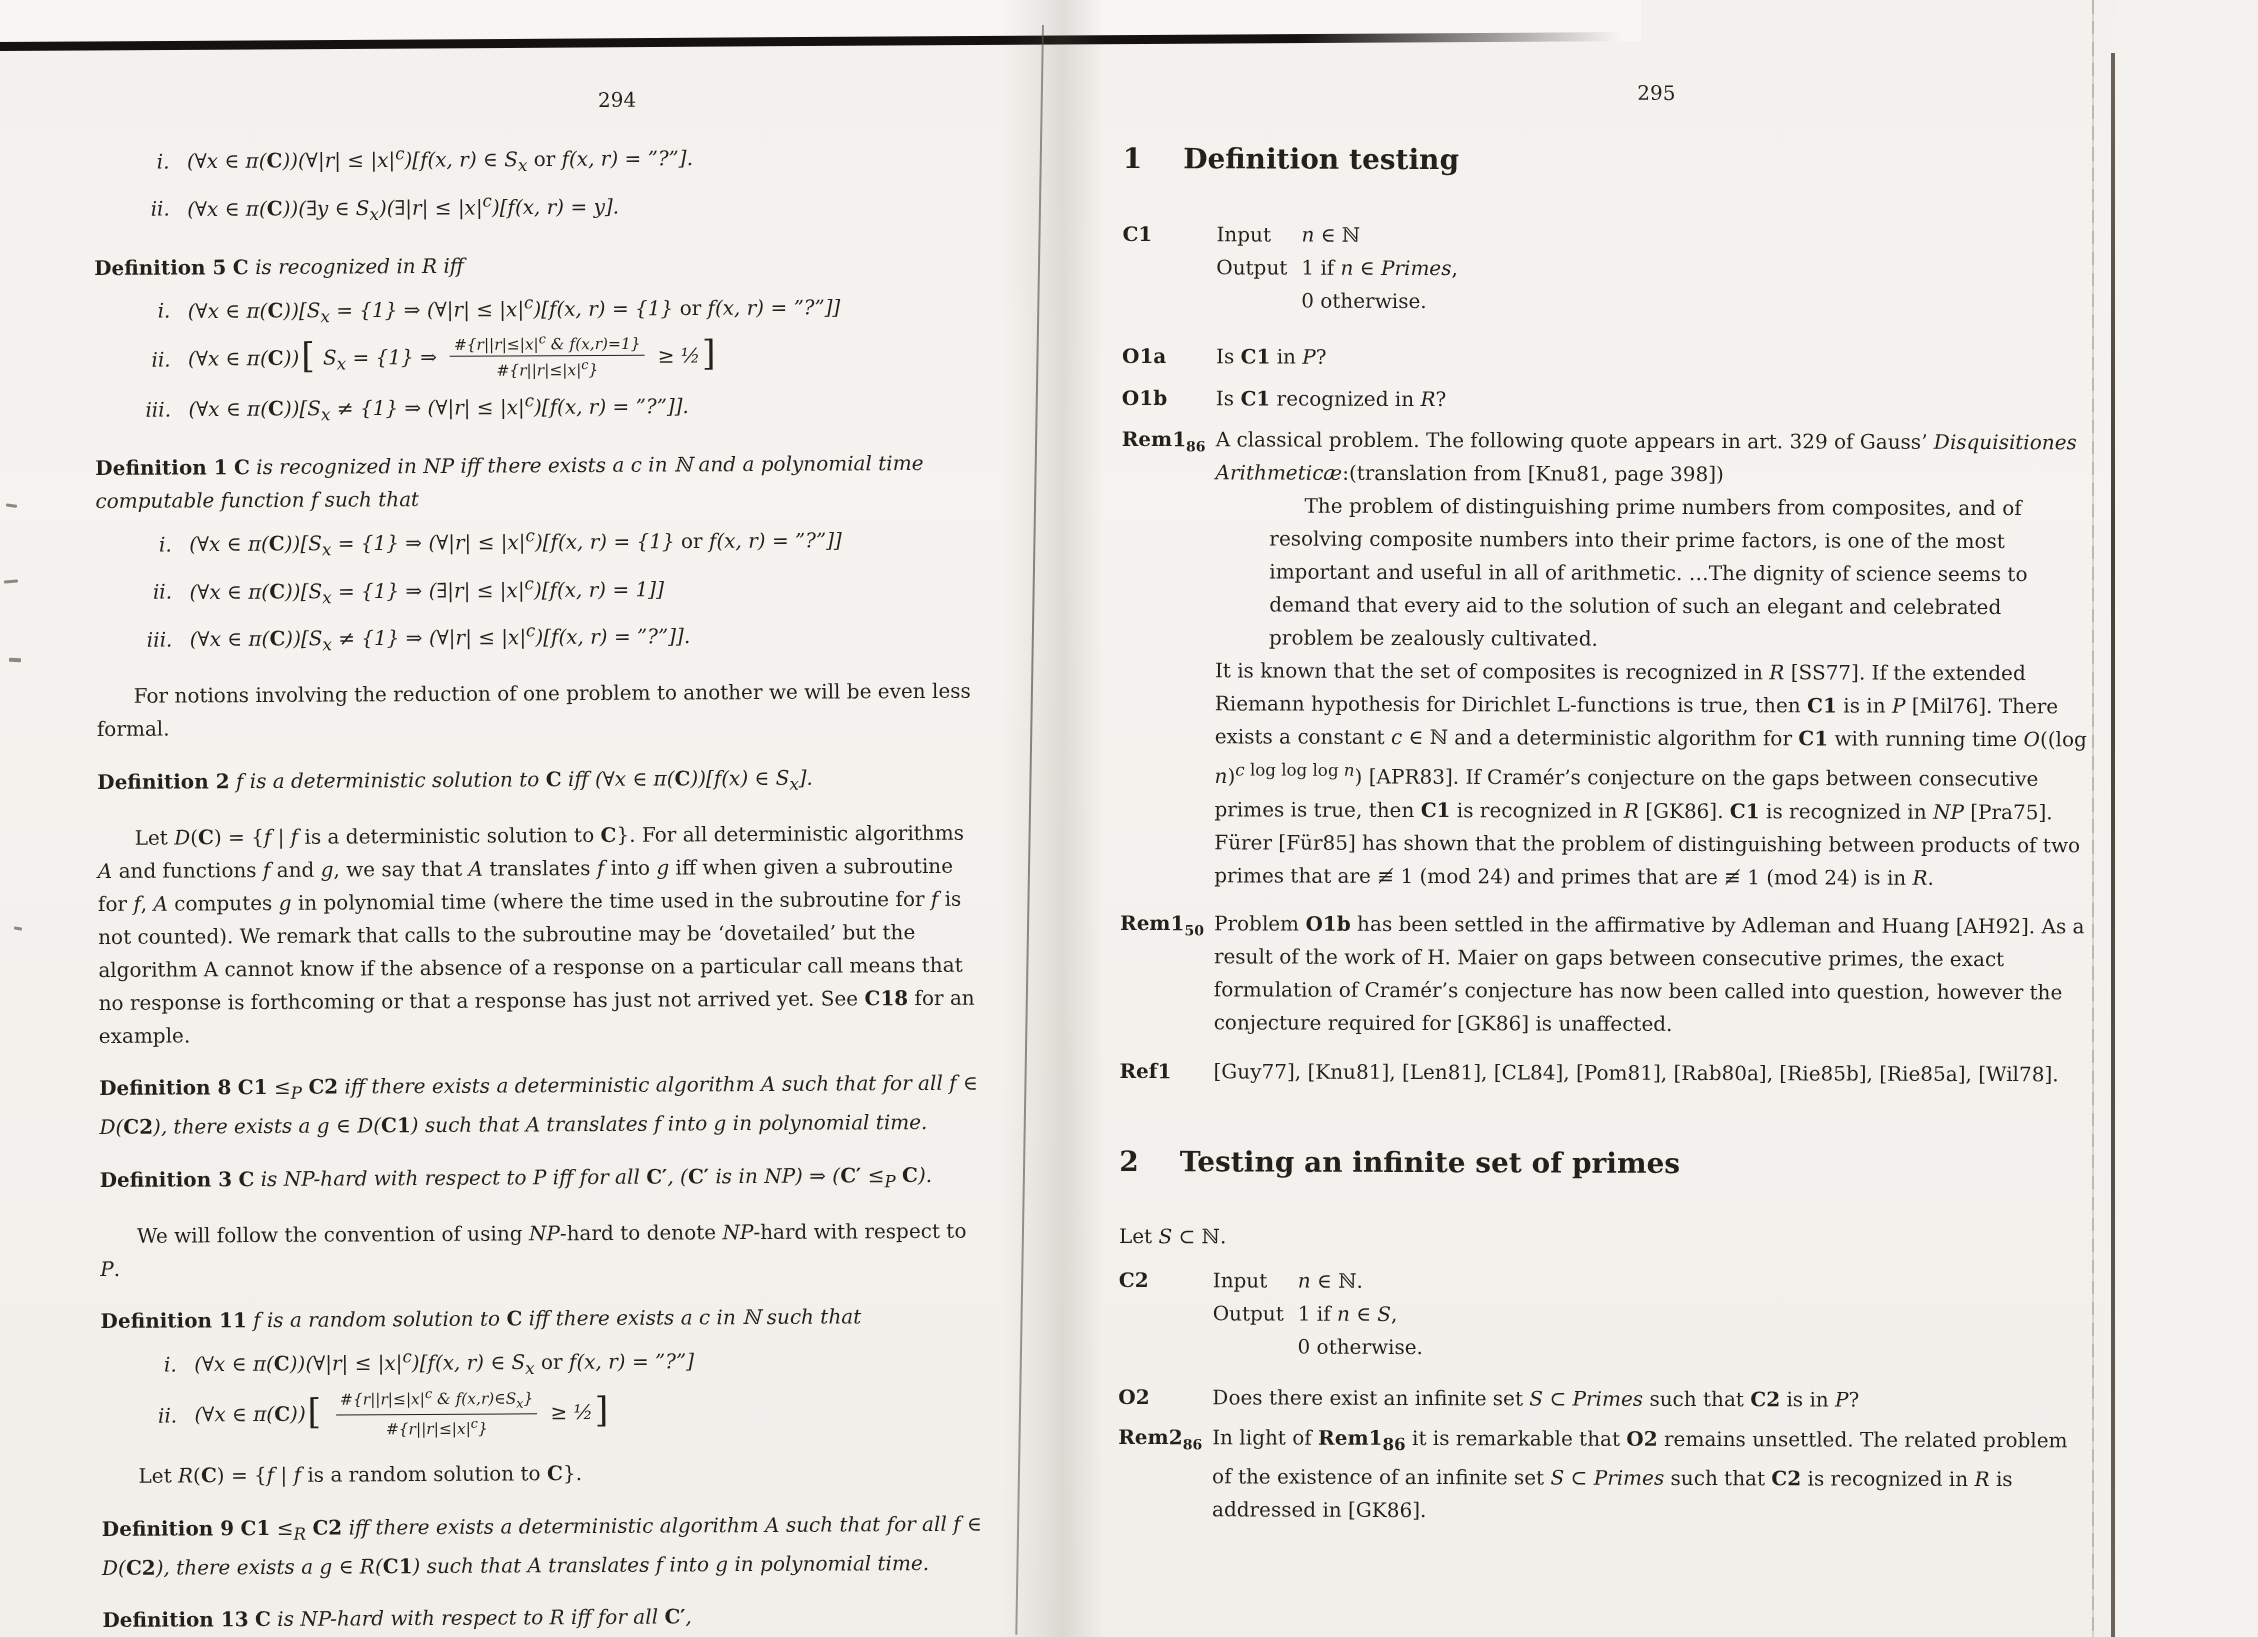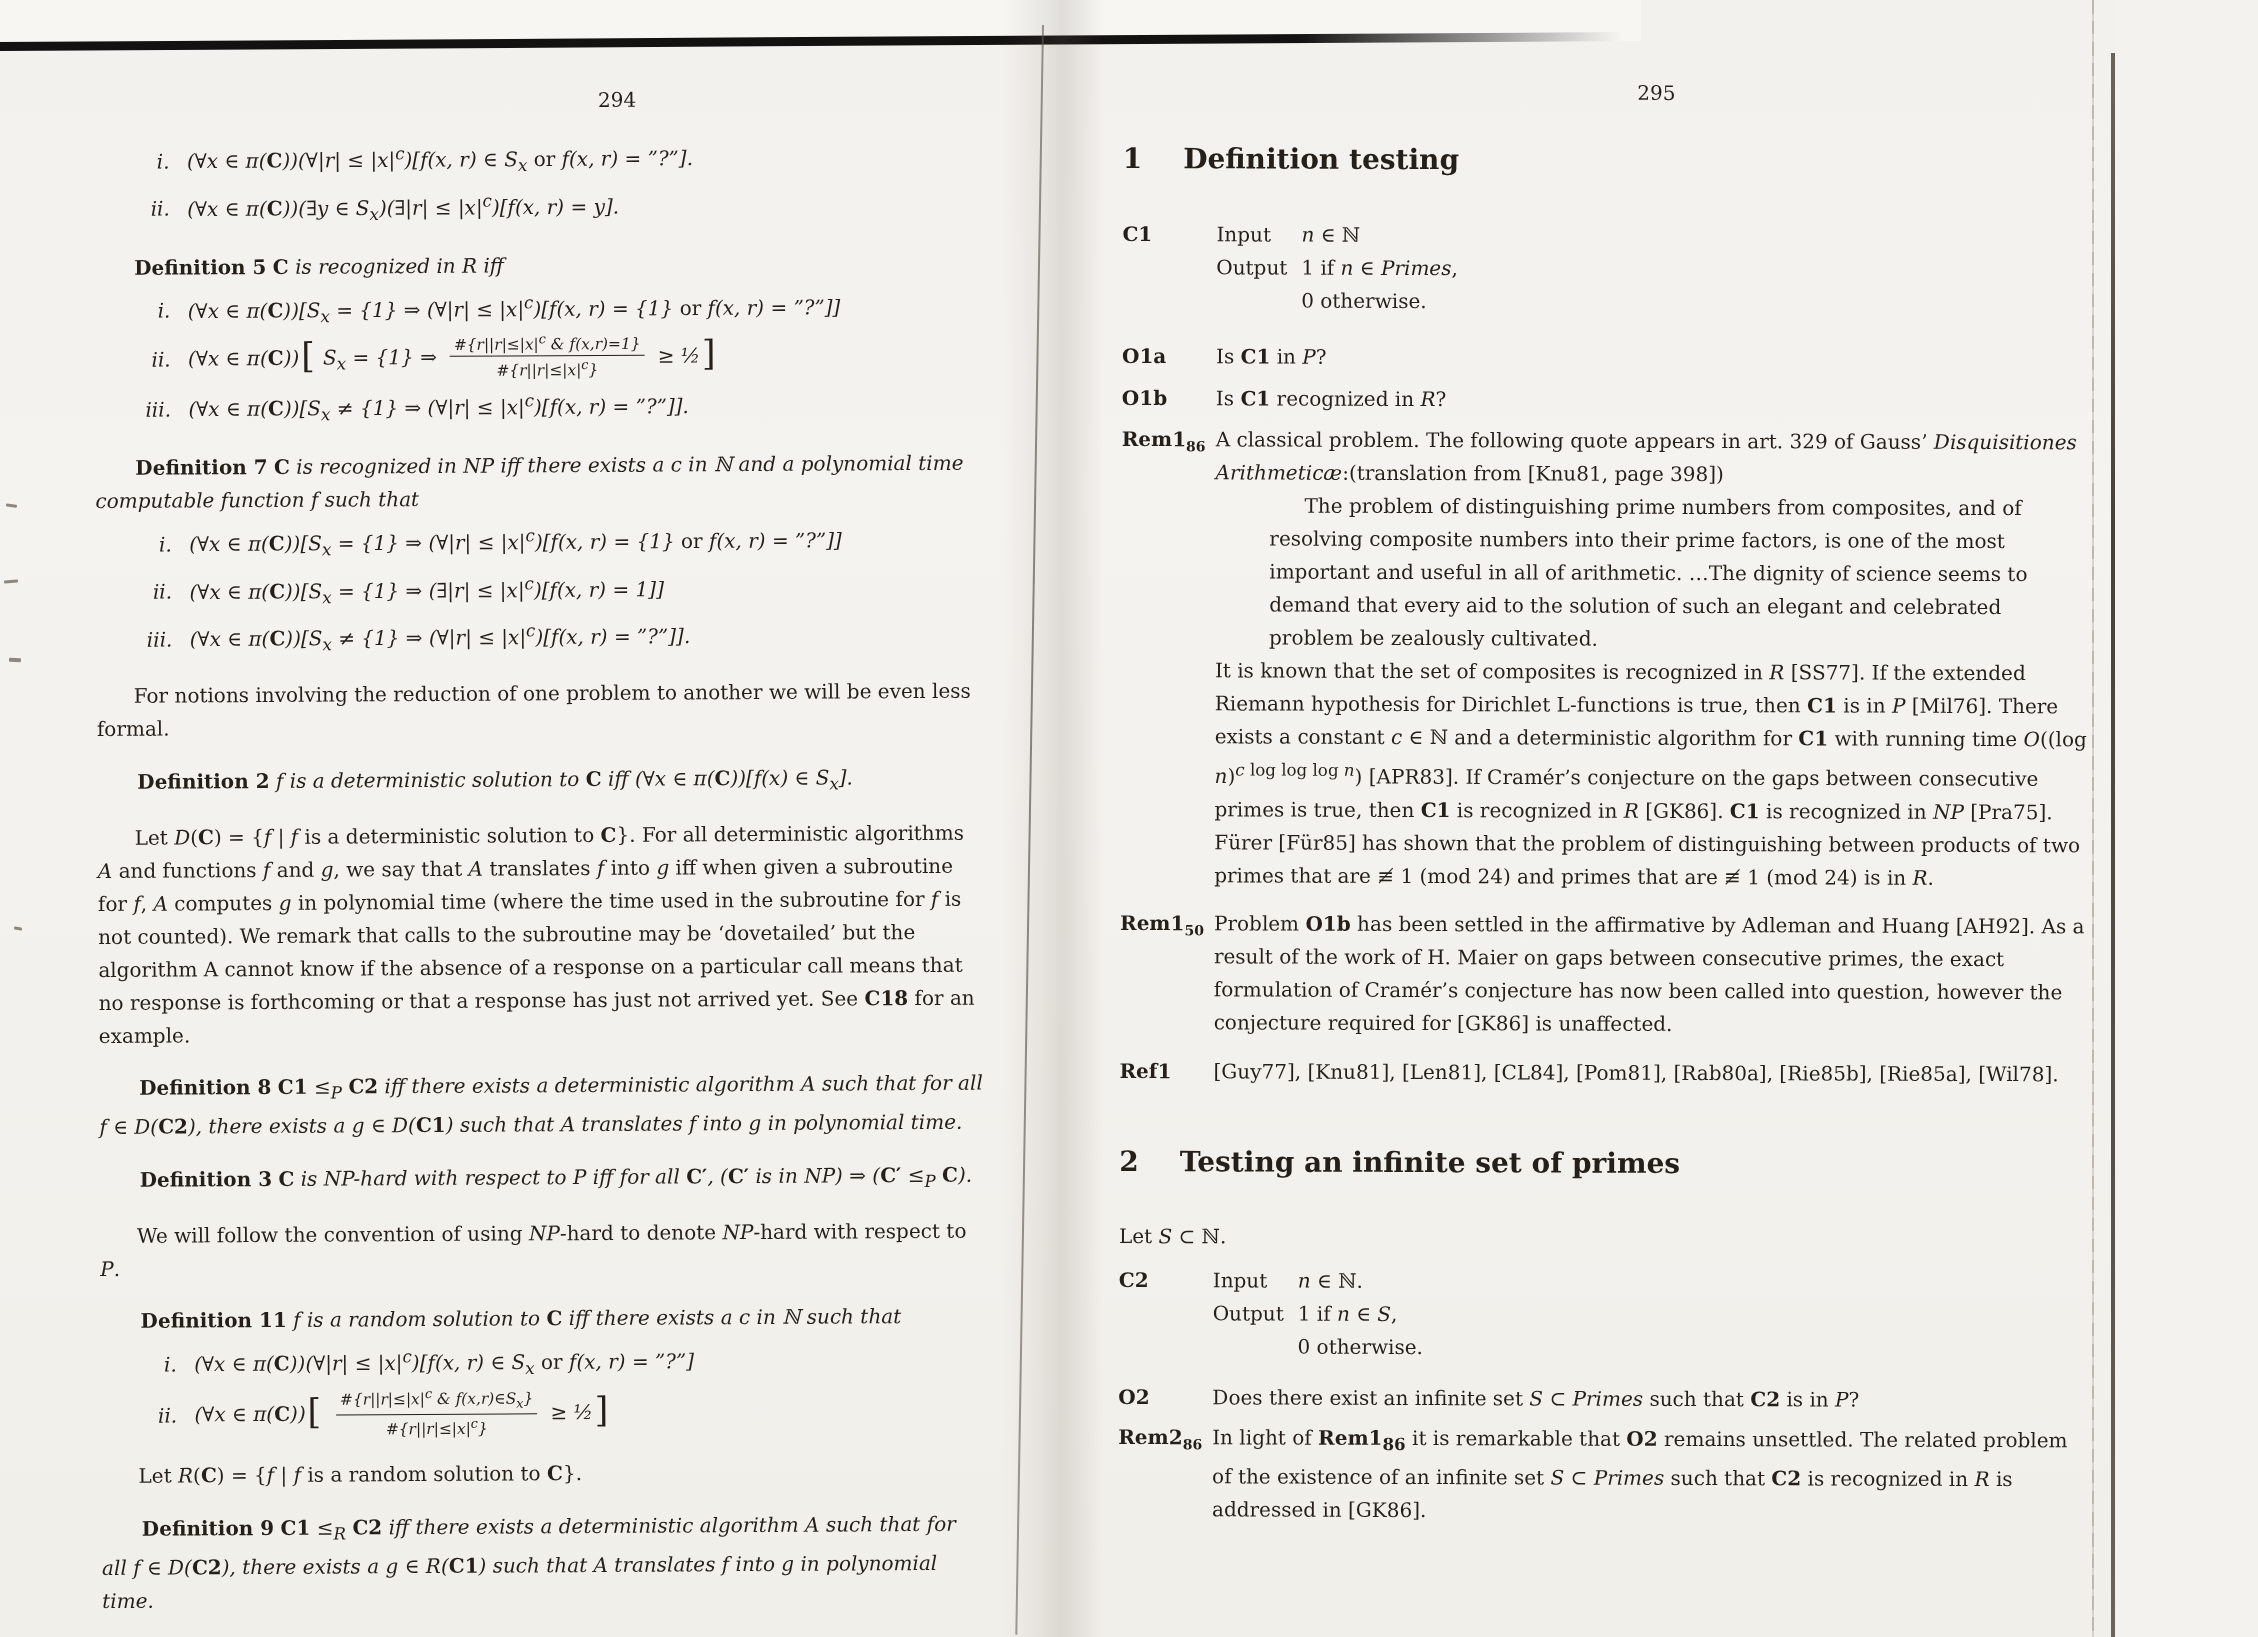--- a/index.html
+++ b/index.html
@@ -39,21 +39,21 @@
     transform:rotate(0.2deg);transform-origin:top left;
     font-size:20px;line-height:33px;}
   .pageno{font-size:20px;text-align:center;}
   .page-left .pageno{padding-left:164px;margin-bottom:19.3px;}
   .page-right .pageno{padding-left:100px;margin-bottom:5.8px;}
 
   
   .fm{font-style:italic;}
   .rm{font-style:normal;}
   .cal{font-style:italic;}
-  .dhead{font-weight:bold;font-style:normal;margin-left:40px;}
+  .dhead{font-weight:bold;font-style:normal;}
   .dbody{font-style:italic;}
   p{margin:0;}
   .defp{margin:19.3px 0 3.9px;}
   .para{margin:17.4px 0 0;text-indent:37px;}
   .ditems{margin:1.9px 0 0 35px;}
   .ditem{display:flex;align-items:center;margin:1.9px 0;}
   .ilabel{font-style:italic;width:41px;text-align:right;margin-right:17.4px;flex:none;}
   .frac{display:inline-block;vertical-align:middle;text-align:center;font-size:15.4px;line-height:1.3;margin:0 6.8px;position:relative;top:-1.9px;}
   .frac .num{display:block;border-bottom:1.5px solid #241f19;padding:0 3.9px 1px;}
   .frac .den{display:block;padding-top:1px;}
@@ -118,21 +118,21 @@
           </span>
         </div>
         <div class="ditem">
           <span class="ilabel">iii.</span>
           <span class="fm">(∀x ∈ π(<b class="rm">C</b>))[S<sub>x</sub> ≠ {1} ⇒ (∀|r| ≤ |x|<sup>c</sup>)[f(x, r) = ”?”]].</span>
         </div>
       </div>
     </div>
 
     <div class="def">
-      <p class="defp"><b class="dhead">Definition 7</b> <span class="dbody"><b class="rm">C</b> is recognized in <span class="cal">NP</span> iff there exists a c in ℕ and a polynomial time computable function f such that</span></p>
+      <p class="defp"><b class="dhead">Definition 1</b> <span class="dbody"><b class="rm">C</b> is recognized in <span class="cal">NP</span> iff there exists a c in ℕ and a polynomial time computable function f such that</span></p>
       <div class="ditems">
         <div class="ditem">
           <span class="ilabel">i.</span>
           <span class="fm">(∀x ∈ π(<b class="rm">C</b>))[S<sub>x</sub> = {1} ⇒ (∀|r| ≤ |x|<sup>c</sup>)[f(x, r) = {1} <span class="rm">or</span> f(x, r) = ”?”]]</span>
         </div>
         <div class="ditem">
           <span class="ilabel">ii.</span>
           <span class="fm">(∀x ∈ π(<b class="rm">C</b>))[S<sub>x</sub> = {1} ⇒ (∃|r| ≤ |x|<sup>c</sup>)[f(x, r) = 1]]</span>
         </div>
         <div class="ditem">

